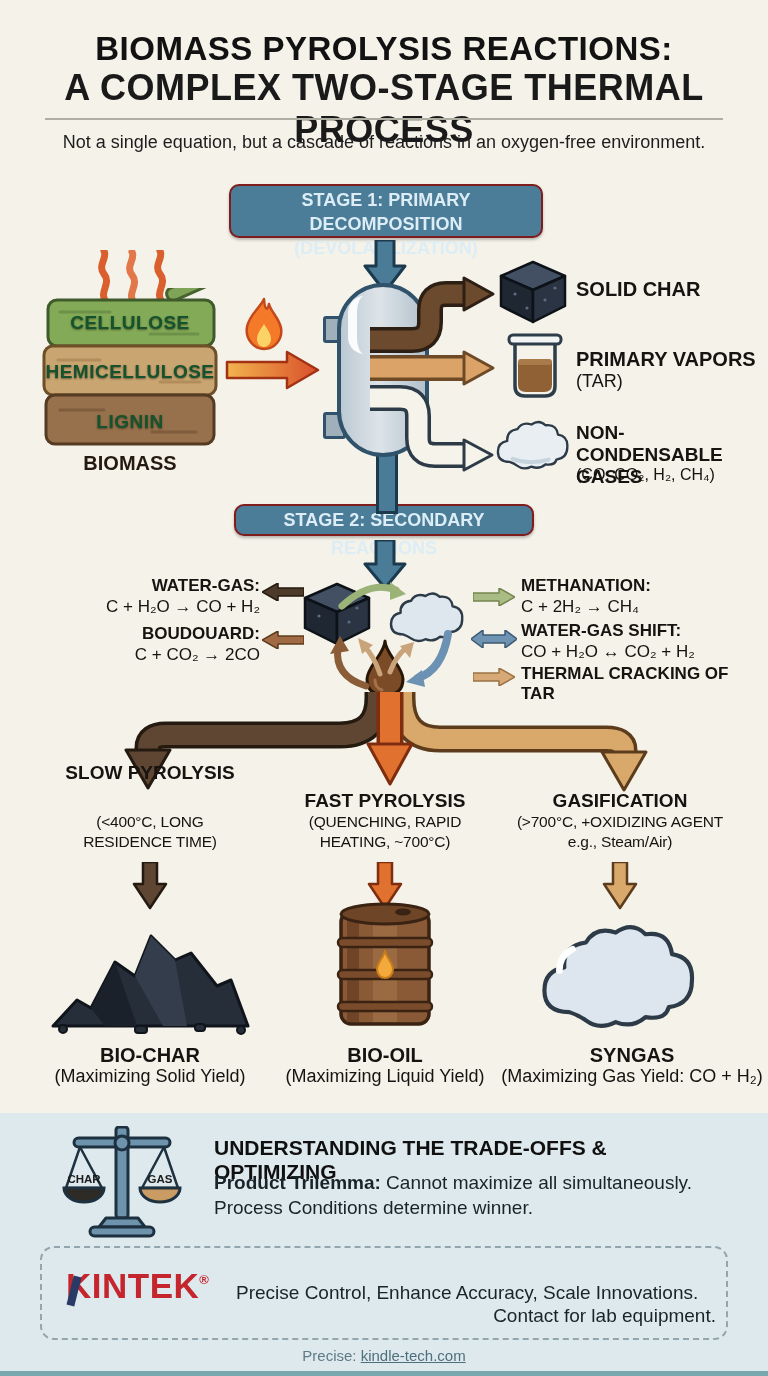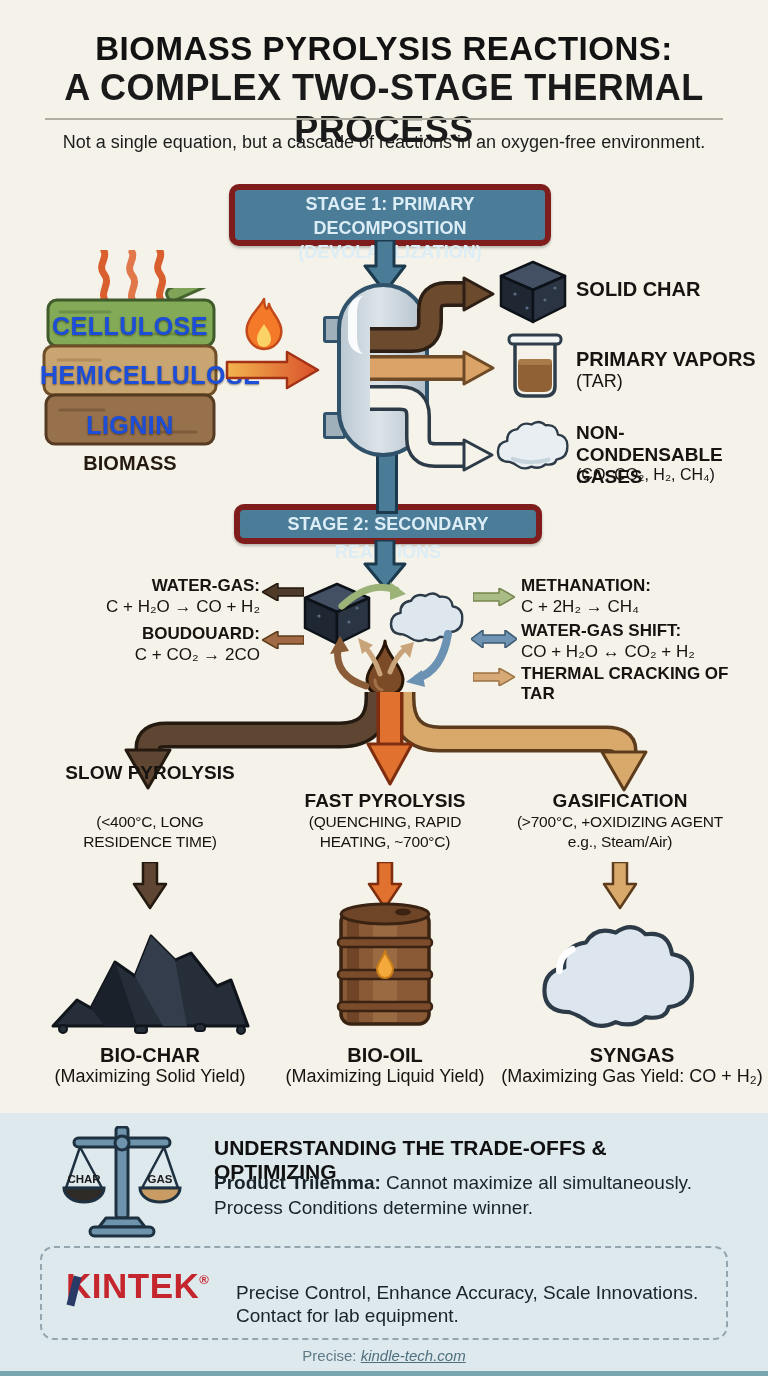--- a/index.html
+++ b/index.html
@@ -10,62 +10,62 @@
     color:#161310;
   }
   .abs{position:absolute;}
   .ctr{text-align:center;}
   
   .title1{top:30px;left:0;width:768px;font-size:33px;font-weight:800;letter-spacing:.5px;color:#121212;}
   .title2{top:67px;left:0;width:768px;font-size:36px;font-weight:700;letter-spacing:.5px;color:#1a1a1a;}
   .divider{top:118px;left:45px;width:678px;height:2px;background:#aeaea3;}
   .subtitle{top:132px;left:0;width:768px;font-size:18px;color:#1d1d1d;}
   
-  .banner{background:#4b7d99;border:6px solid #7f1d1d;border-radius:10px;color:#dcedf6;
+  .banner{background:#4b7d99;border:2px solid #7f1d1d;border-radius:10px;color:#dcedf6;
           font-weight:bold;text-align:center;box-shadow:0 2px 3px rgba(0,0,0,.25);}
   .banner1{left:229px;top:184px;width:310px;height:48px;font-size:18px;line-height:24px;padding-top:2px;}
   .banner2{left:234px;top:504px;width:296px;height:28px;font-size:18px;line-height:28px;}
   
   .lbl-b{font-weight:bold;}
   .out-title{left:576px;width:180px;font-size:20px;font-weight:bold;line-height:22px;}
   .out-note{left:576px;width:185px;font-size:18px;}
   .out-note-sm{left:576px;width:185px;font-size:16px;}
   .rx-name{font-size:17px;font-weight:bold;line-height:20px;}
   .rx-eq{font-size:17px;line-height:21px;}
   .rx-left{left:55px;width:205px;text-align:right;}
   .rx-right{left:521px;width:240px;text-align:left;}
   .branch-title{font-size:19px;font-weight:bold;}
   .branch-cond{font-size:15.5px;line-height:20px;letter-spacing:-.2px;}
   .prod-title{font-size:20px;font-weight:bold;}
   .prod-note{font-size:18px;}
   
-  .log-label{position:absolute;width:180px;text-align:center;color:#1d4ed8;font-weight:bold;font-size:25px;
+  .log-label{position:absolute;width:180px;text-align:center;color:#14532d;font-weight:bold;font-size:19px;
              text-shadow:0 1px 2px rgba(40,25,5,.55);letter-spacing:.5px;}
   .biomass-cap{left:40px;top:452px;width:180px;font-size:20px;font-weight:bold;color:#241a10;}
   
   .reactor{left:337px;top:283px;width:84px;height:166px;border:4px solid #30536b;border-radius:46px;
            background:linear-gradient(90deg,#bcc9d3,#dde4e9 45%,#b3c1cc);z-index:3;}
   .reactor::before{content:"";position:absolute;left:7px;top:9px;width:24px;height:58px;
                    border-radius:18px;border-left:9px solid rgba(255,255,255,.9);}
   .tab{width:17px;height:21px;background:#9fb0ba;border:3px solid #30536b;border-radius:3px;z-index:2;}
   .stem{left:376px;top:448px;width:16px;height:60px;background:#4a7b97;border:3px solid #1c3a4d;z-index:1;}
   
   .panel{top:1113px;left:0;width:768px;height:263px;background:#dee9ed;}
   .to-heading{left:214px;top:1136px;width:520px;font-size:21px;font-weight:bold;color:#101010;}
   .to-line{left:214px;top:1172px;width:530px;font-size:19px;color:#19232a;}
   .to-line2{left:214px;top:1197px;width:530px;font-size:19px;color:#19232a;}
   .kbox{left:40px;top:1246px;width:684px;height:90px;border:2px dashed #93a5ae;border-radius:14px;}
   .klogo{left:66px;top:1266px;width:170px;font-size:35px;font-weight:bold;color:#c5262e;letter-spacing:.5px;}
   .kslash{left:70px;top:1276px;width:8px;height:30px;background:#2a3a66;transform:rotate(14deg);z-index:4;}
   .kreg{font-size:13px;vertical-align:14px;font-weight:bold;}
   .kheading{left:236px;top:1254px;width:480px;font-size:21px;font-weight:bold;color:#101010;}
   .kline1{left:236px;top:1282px;width:480px;font-size:19px;color:#19232a;}
-  .kline2{left:236px;top:1305px;width:480px;font-size:19px;color:#19232a;}
+  .kline2{left:236px;top:1305px;width:480px;font-size:19px;color:#19232a;text-align:right;}
   .footer{top:1347px;left:0;width:768px;font-size:15px;color:#5f7a87;}
-  .footer a{color:#4e707e;text-decoration:underline;cursor:pointer;font-style:italic;}
+  .footer a{color:#4e707e;text-decoration:underline;cursor:pointer;}
   .bstrip{top:1371px;left:0;width:768px;height:5px;background:#79a7b0;}
   svg{display:block;}
 </style>
 </head>
 <body>
 
 <div class="canvas">
 
   <div class="abs ctr title1">BIOMASS PYROLYSIS REACTIONS:</div>
   <div class="abs ctr title2">A COMPLEX TWO-STAGE THERMAL PROCESS</div>

